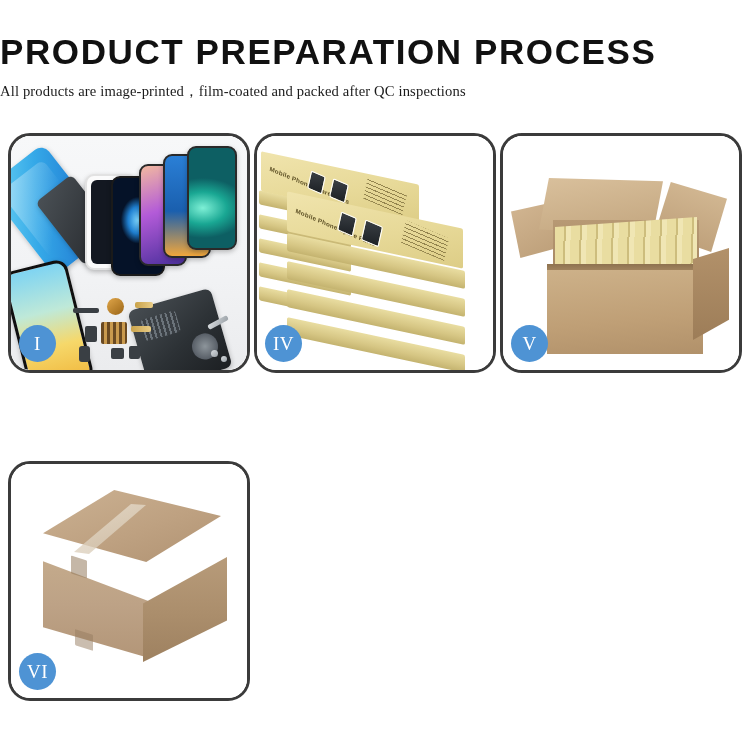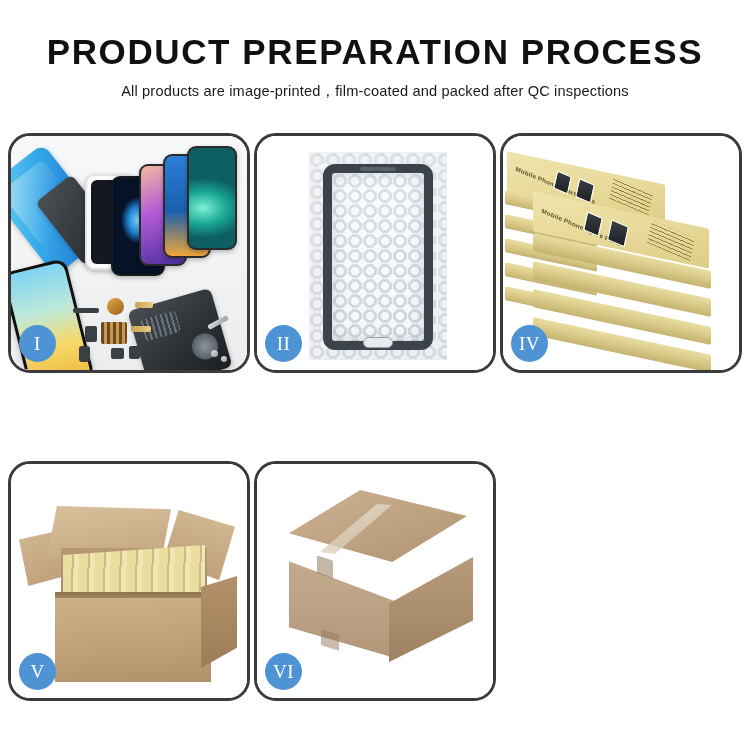--- a/index.html
+++ b/index.html
@@ -16,38 +16,37 @@
   .page {
     width: 750px;
     height: 750px;
     position: relative;
     background: #ffffff;
   }
 
   
   .header {
     padding-top: 34px;
-    text-align: center;
   }
 
   .main-title {
     font-size: 35px;
     font-weight: 700;
     letter-spacing: 1.6px;
     color: #111111;
     line-height: 1.05;
     font-family: "Liberation Sans", sans-serif;
   }
 
   .sub-title {
     margin-top: 11px;
     font-size: 14.6px;
     color: #1a1a1a;
     letter-spacing: 0.15px;
-    font-family: Liberation Sans, sans-serif;
+    font-family: Liberation Serif, serif;
   }
 
   
   .grid {
     position: absolute;
     left: 8px;
     top: 133px;
     width: 734px;
     display: grid;
     grid-template-columns: repeat(3, 242px);
@@ -437,34 +436,20 @@
         <div class="part silver" style="left:196px;top:184px;width:22px;height:5px;transform:rotate(-28deg);"></div>
         <div class="part silver" style="left:200px;top:214px;width:7px;height:7px;border-radius:50%;"></div>
         <div class="part silver" style="left:210px;top:220px;width:6px;height:6px;border-radius:50%;"></div>
 
         <div class="badge">
           <span>I</span>
         </div>
       </div>
     </div>
 
-    <div class="panel">
-      <div class="panel-inner">
-        <div class="p2-bg"></div>
-        <div class="p2-photo">
-          <div class="p2-screen">
-            <div class="p2-speaker"></div>
-            <div class="p2-home"></div>
-          </div>
-        </div>
-        <div class="badge">
-          <span>II</span>
-        </div>
-      </div>
-    </div>
 
 
     <div class="panel">
       <div class="panel-inner">
         <div class="p4-bg"></div>
 
         <div class="kbox kbox-side" style="left:2px;top:64px;width:92px;height:14px;transform:skewY(12deg);"></div>
         <div class="kbox kbox-side" style="left:2px;top:88px;width:92px;height:14px;transform:skewY(12deg);"></div>
         <div class="kbox kbox-side" style="left:2px;top:112px;width:92px;height:14px;transform:skewY(12deg);"></div>
         <div class="kbox kbox-side" style="left:2px;top:136px;width:92px;height:14px;transform:skewY(12deg);"></div>

